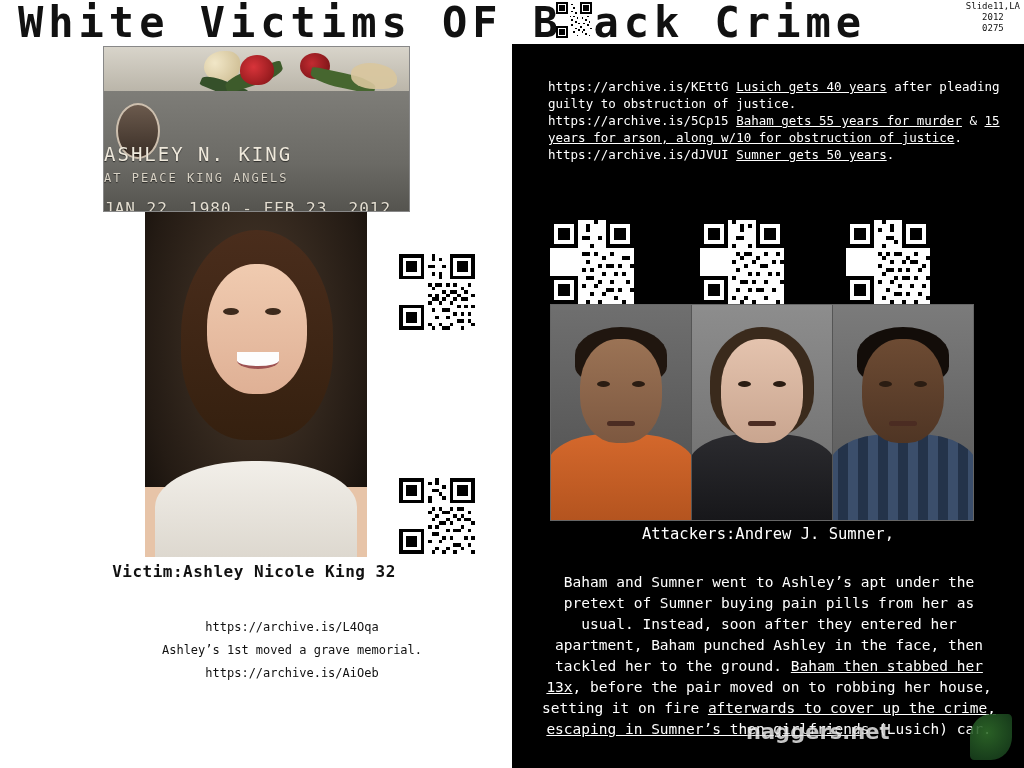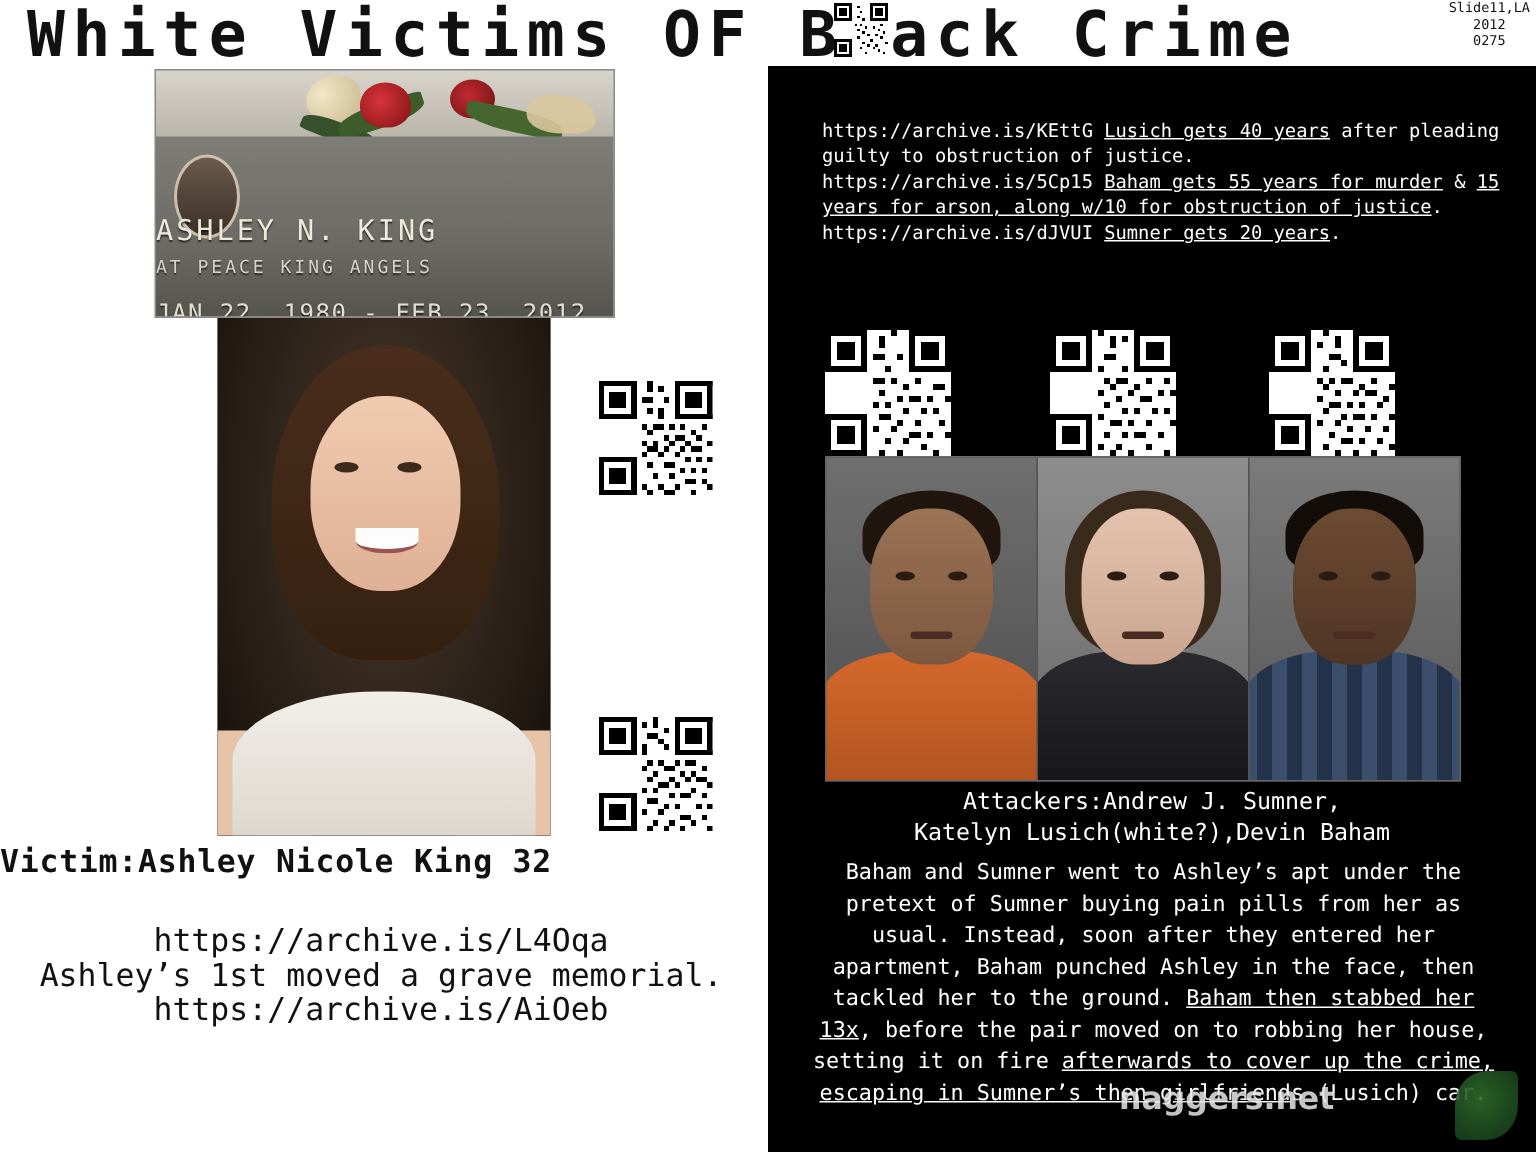--- a/index.html
+++ b/index.html
@@ -173,36 +173,37 @@
     width: 70px; height: 70px;
     background: #e7c4a8;
   }
   .portrait .shoulder-l { left: -6px; border-radius: 0 60% 0 0; }
   .portrait .shoulder-r { right: -6px; border-radius: 60% 0 0 0; }
 
   .victim-line {
     position: absolute;
     left: 0; top: 518px;
     width: 508px;
-    text-align: left;
-    font-size: 21px;
+    text-align: center;
+    font-size: 16px;
     font-weight: bold;
     color: #111;
     font-family: "DejaVu Sans Mono", monospace;
     letter-spacing: 0.5px;
   }
   .left-links {
     position: absolute;
     left: 0; top: 572px;
     width: 508px;
     text-align: center;
-    font-size: 21px;
+    font-size: 12px;
     line-height: 23px;
     color: #111;
     font-family: "DejaVu Sans Mono", monospace;
+    padding-left: 38px;
   }
 
   
   .qr {
     background: #ffffff;
     display: block;
     image-rendering: pixelated;
   }
   .qr-left-1 { position: absolute; left: 399px; top: 210px; }
   .qr-left-2 { position: absolute; left: 399px; top: 434px; }
@@ -603,21 +604,21 @@
       <div>
         <span>https://archive.is/KEttG</span>
         <span class="ul">Lusich gets 40 years</span><span> after pleading guilty to obstruction of justice.</span>
       </div>
       <div>
         <span>https://archive.is/5Cp15</span>
         <span class="ul">Baham gets 55 years for murder</span><span> &amp; </span><span class="ul">15 years for arson, along w/10 for obstruction of justice</span><span>.</span>
       </div>
       <div>
         <span>https://archive.is/dJVUI</span>
-        <span class="ul">Sumner gets 20 years</span><span>.</span>
+        <span class="ul">Sumner gets 50 years</span><span>.</span>
       </div>
     </div>
 
     <div class="mug-qrs">
       <div class="qrw q1">
         <svg class="qr" width="84" height="84" viewBox="0 0 21 21" shape-rendering="crispEdges" aria-hidden="true">
           <rect width="21" height="21" fill="#fff"></rect>
           <g fill="#000">
             <rect x="0" y="0" width="7" height="1"></rect>
               <rect x="0" y="0" width="1" height="7"></rect>
@@ -822,21 +823,20 @@
         <div class="hairm"></div>
         <div class="head"></div>
         <div class="eyem l"></div>
         <div class="eyem r"></div>
         <div class="mouthm"></div>
       </div>
     </div>
 
     <div class="attackers">
       <div>Attackers:Andrew J. Sumner,</div>
-      <div>Katelyn Lusich(white?),Devin Baham</div>
     </div>
 
     <div class="story">
       <span>Baham and Sumner went to Ashley’s apt under the pretext of Sumner buying pain pills from her as usual. Instead, soon after they entered her apartment, Baham punched Ashley in the face, then tackled her to the ground. </span><span class="ul">Baham then stabbed her 13x</span><span>, before the pair moved on to robbing her house, setting it on fire </span><span class="ul">afterwards to cover up the crime, escaping in Sumner’s then girlfriend</span><span>s (Lusich) car.</span>
     </div>
   </div>
 
   <div class="watermark">
     <div class="wtext">naggers.net</div>
     <div class="wleaf"></div>

